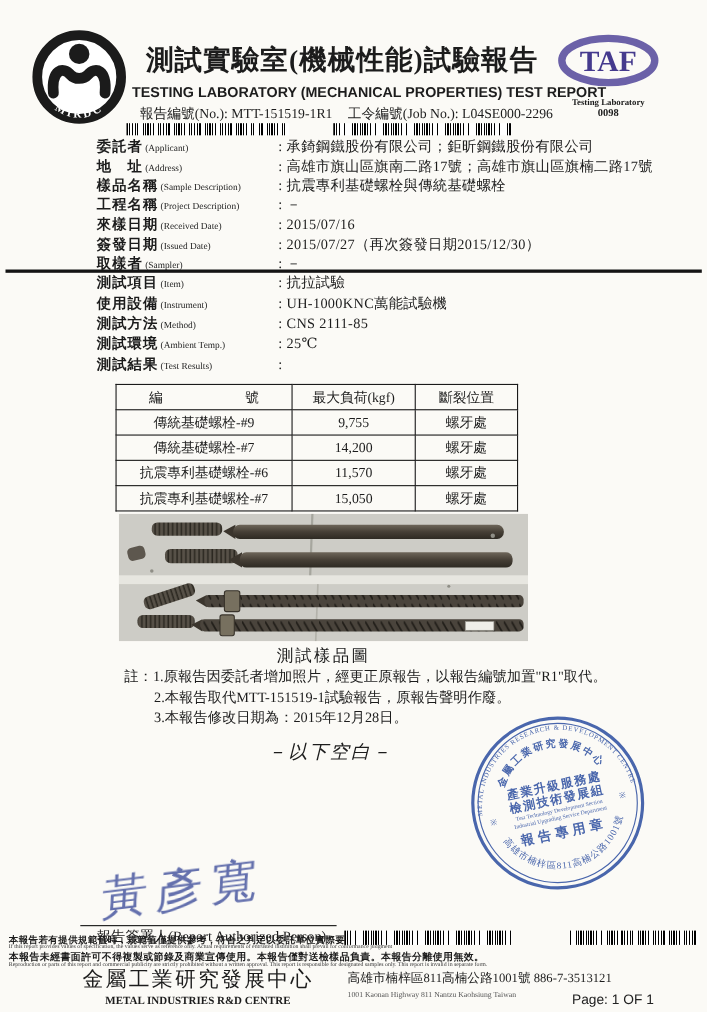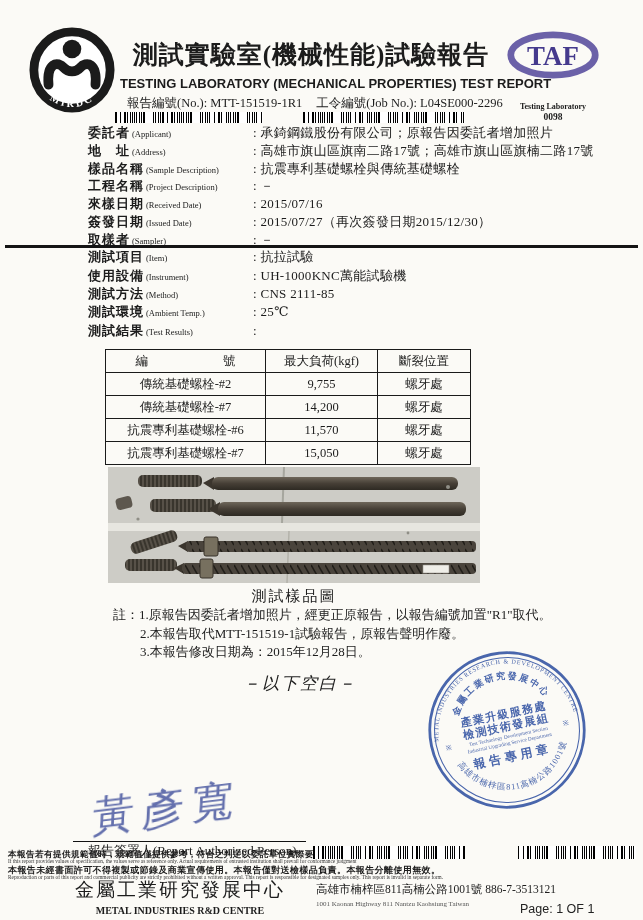--- a/index.html
+++ b/index.html
@@ -10,21 +10,21 @@
     font-family:"Liberation Serif","DejaVu Serif",serif;
   }
   
   .mirdc { position:absolute; left:28px; top:26px; }
   .head-center { position:absolute; left:120px; top:38px; width:382px; text-align:center; }
   .title-zh { font-size:25px; font-weight:bold; letter-spacing:1px; white-space:nowrap; }
   .title-en { font-size:13px; font-weight:bold; margin-top:5px; font-family:"Liberation Sans","DejaVu Sans",sans-serif; white-space:nowrap; }
   .report-line { font-size:12.5px; margin-top:4px; white-space:nowrap; }
   .report-line span { margin:16px 7px; }
   .taf { position:absolute; left:503px; top:30px; width:100px; text-align:center; }
-  .taf-sub { font-size:8px; font-weight:bold; margin-top:18px; }
+  .taf-sub { font-size:8px; font-weight:bold; margin-top:3px; }
   .taf-num { font-size:9.5px; font-weight:bold; margin-top:1px; }
   .barcode { position:absolute; height:11px;
     background:repeating-linear-gradient(90deg,#000 0 1.5px,#fff 1.5px 2.6px,#000 2.6px 3.2px,#fff 3.2px 5.4px,#000 5.4px 6.1px,#fff 6.1px 7.6px,#000 7.6px 8.2px,#fff 8.2px 9.4px); }
   .bc1 { left:115px; top:112px; width:148px; }
   .bc2 { left:303px; top:112px; width:162px; }
   .bc3 { left:313px; top:846px; width:152px; height:13px; }
   .bc4 { left:518px; top:846px; width:118px; height:13px; }
   
   .info-block { position:absolute; left:88px; top:124px; }
   .test-block { position:absolute; left:88px; top:248px; }
@@ -106,21 +106,21 @@
     <div class="taf-sub">Testing Laboratory</div>
     <div class="taf-num">0098</div>
   </div>
 
   <div class="barcode bc1"></div>
   <div class="barcode bc2"></div>
 
   <div class="info-block">
     <div class="irow">
       <span class="lbl"><span class="lz">委託者</span><span class="le">(Applicant)</span></span>
-      <span class="val">: 承錡鋼鐵股份有限公司；原報告因委託者增加照片</span>
+      <span class="val">: 承錡鋼鐵股份有限公司；鉅昕鋼鐵股份有限公司</span>
     </div>
     <div class="irow">
       <span class="lbl"><span class="lz">地　址</span><span class="le">(Address)</span></span>
       <span class="val">: 高雄市旗山區旗南二路17號；高雄市旗山區旗楠二路17號</span>
     </div>
     <div class="irow">
       <span class="lbl"><span class="lz">樣品名稱</span><span class="le">(Sample Description)</span></span>
       <span class="val">: 抗震專利基礎螺栓與傳統基礎螺栓</span>
     </div>
     <div class="irow">
@@ -167,21 +167,21 @@
   </div>
 
   <table class="results">
     <tbody>
         <tr>
       <th class="c1">編　　　　　　號</th>
       <th class="c2">最大負荷(kgf)</th>
       <th class="c3">斷裂位置</th>
     </tr>
     <tr>
-      <td>傳統基礎螺栓-#2</td>
+      <td>傳統基礎螺栓-#9</td>
       <td>9,755</td>
       <td>螺牙處</td>
     </tr>
     <tr>
       <td>傳統基礎螺栓-#7</td>
       <td>14,200</td>
       <td>螺牙處</td>
     </tr>
     <tr>
       <td>抗震專利基礎螺栓-#6</td>

